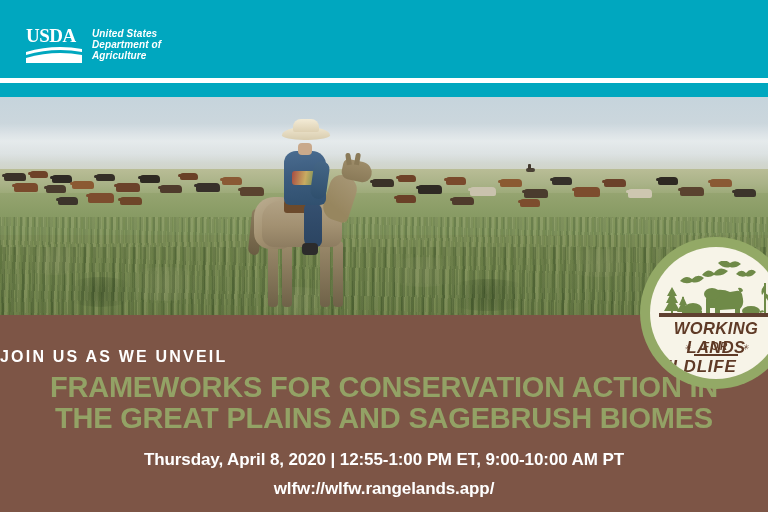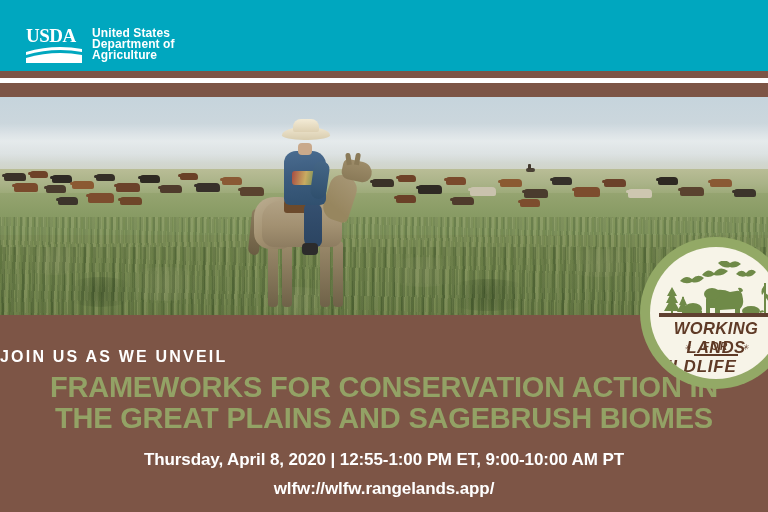--- a/index.html
+++ b/index.html
@@ -5,21 +5,21 @@
   * { margin:0; padding:0; box-sizing:border-box; }
   html,body { width:768px; height:512px; overflow:hidden; }
   body {
     font-family:"Liberation Sans", sans-serif;
     background:#7d5546;
     position:relative;
   }
 
   
   .header {
-    position:absolute; left:0; top:0; width:768px; height:71px;
+    position:absolute; left:0; top:0; width:768px; height:97px;
     background:#00a7bf;
   }
   .header-rule {
     position:absolute; left:0; top:78px; width:768px; height:5px;
     background:#ffffff;
   }
 
   
   .usda-logo {
     position:absolute; left:26px; top:26px;
@@ -30,22 +30,22 @@
     font-family:"Liberation Serif", serif;
     font-weight:bold; font-size:19px; letter-spacing:-0.5px;
     color:#ffffff; line-height:19px;
   }
   .usda-mark .usda-swoosh {
     position:absolute; left:0; top:20px; width:56px; height:17px;
     overflow:hidden;
   }
   .usda-mark .usda-swoosh svg { display:block; }
   .usda-text {
-    color:#ffffff; font-weight:bold; font-size:12px; line-height:11px;
-    padding-top:2px; letter-spacing:0.1px;
+    color:#ffffff; font-weight:bold; font-size:10px; line-height:11px;
+    padding-top:2px; letter-spacing:0.1px;font-style:italic;
   }
 
   
   .photo {
     position:absolute; left:0; top:97px; width:768px; height:218px;
     overflow:hidden;
   }
   .sky {
     position:absolute; left:0; top:0; width:768px; height:76px;
     background:linear-gradient(180deg,#c6d4dc 0%, #ccd7dd 40%, #d5dcdc 75%, #cfd2c4 100%);

